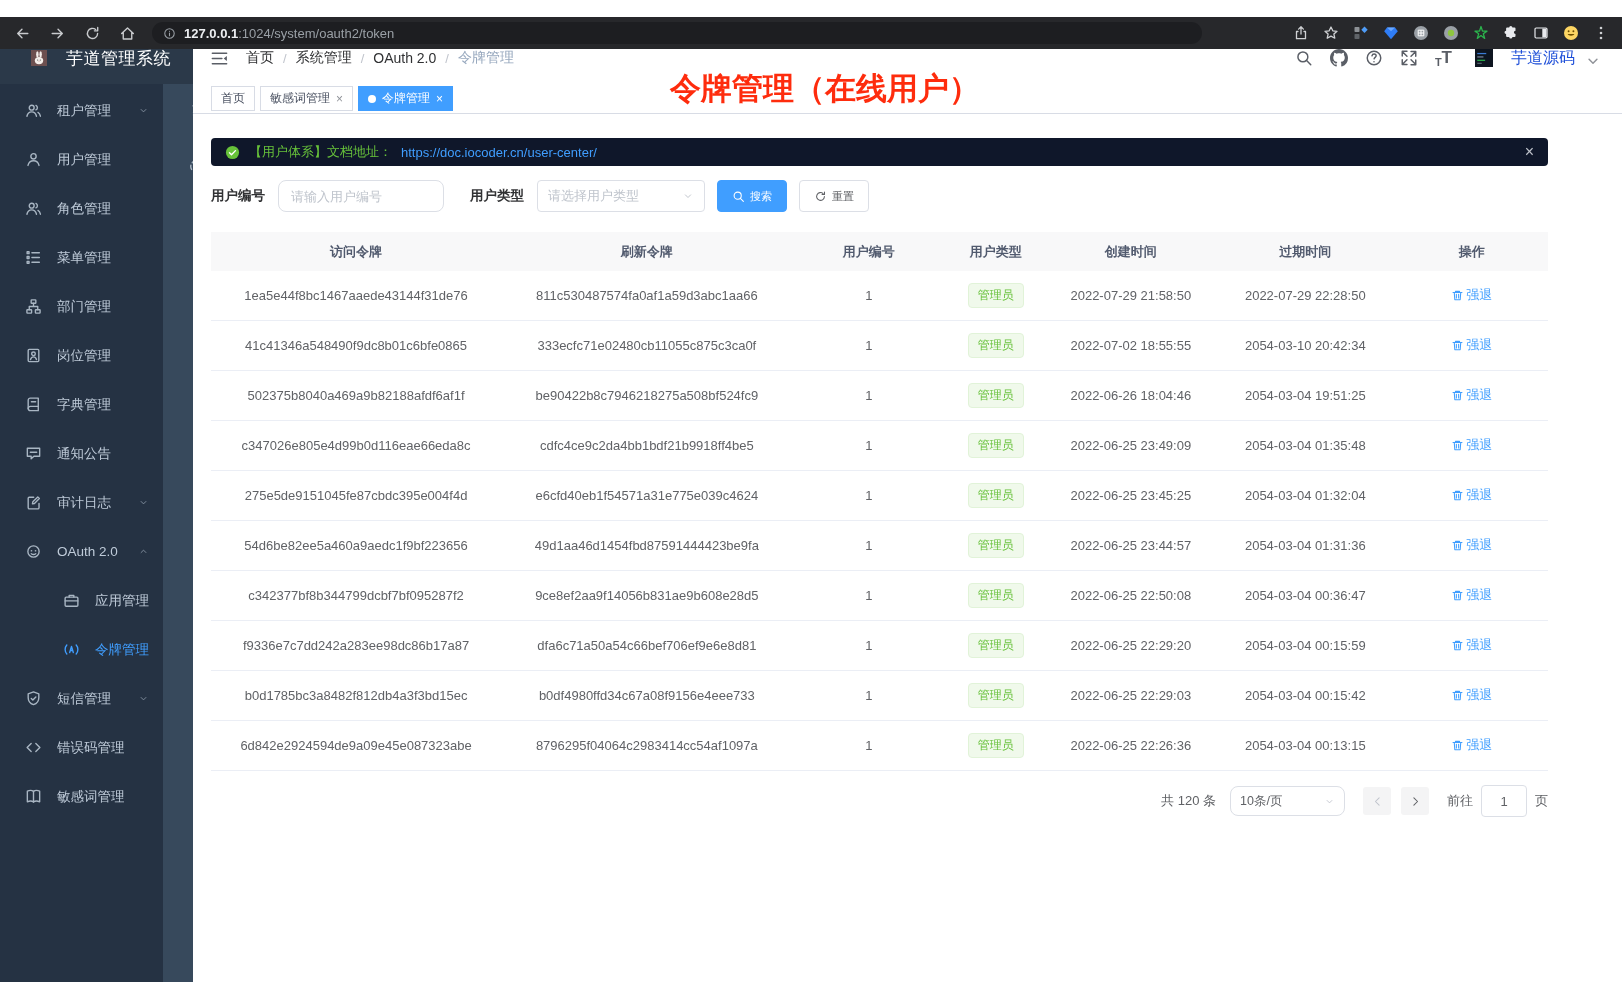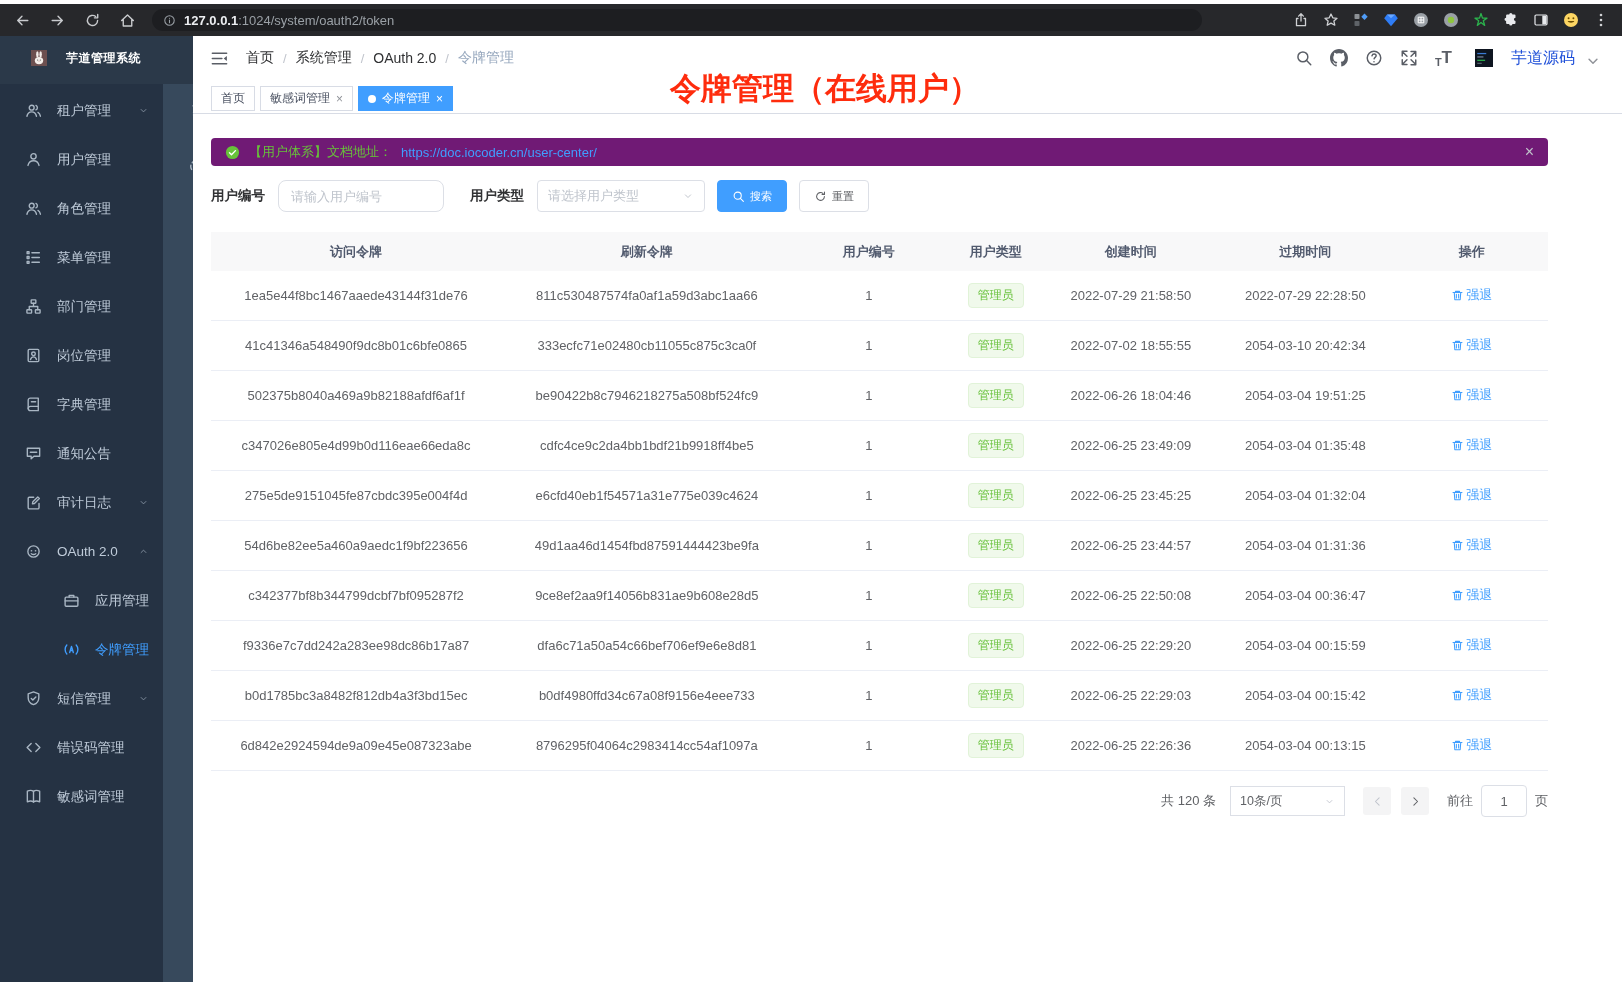--- a/index.html
+++ b/index.html
@@ -2,40 +2,40 @@
 <html><head>
 <meta charset="utf-8">
 <style>
   html,body{margin:0;padding:0}
   body{width:1622px;height:982px;position:relative;overflow:hidden;background:#fff;
        font-family:"Liberation Sans","DejaVu Sans",sans-serif;-webkit-font-smoothing:antialiased}
   .icon{display:inline-flex;align-items:center;justify-content:center;line-height:1}
   .icon svg{display:block}
 
   
-  .browser{position:absolute;top:4px;left:0;right:0;height:32px;background:#27282b;display:flex;align-items:center;z-index:40}
+  .browser{position:absolute;top:17px;left:0;right:0;height:32px;background:#27282b;display:flex;align-items:center;z-index:40}
   .b-nav{display:flex;align-items:center;gap:18px;padding-left:14px;color:#c9cbce}
   .b-nav .icon{font-size:17px}
   .omnibox{width:1028px;height:22px;margin-left:16px;background:#1d1e21;border-radius:12px;display:flex;align-items:center;padding:0 11px;gap:8px}
   .omnibox .icon{color:#9aa0a6;font-size:13px}
   .url{font-size:13px;white-space:nowrap}
   .url .host{color:#eceef1;font-weight:700}
   .url .path{color:#9aa0a6}
   .b-right{margin-left:auto;display:flex;align-items:center;gap:14px;padding-right:13px;color:#cfd1d4}
   .b-right .icon{font-size:16px}
   .ext{position:relative}
 
   
   .shell{position:absolute;top:32px;left:0;right:0;bottom:0;display:flex}
 
   
   .sidebar{width:193px;flex:0 0 193px;background:#253243;display:flex;flex-direction:column;overflow:hidden}
   .logo{height:52px;flex:0 0 52px;background:#2b3949;display:flex;align-items:center;gap:10px;padding-left:22px}
   .logo-img{width:34px;height:34px;border-radius:4px;overflow:hidden;flex:0 0 34px}
-  .logo-title{color:#fff;font-size:12px;font-weight:700;letter-spacing:.5px}
+  .logo-title{color:#fff;font-size:17px;font-weight:400;letter-spacing:.5px}
   .menu{flex:1;display:flex;flex-direction:row}
   .menu-section.sub{background:#253243;padding-top:2px}
   .menu-section.top{background:#37495c;flex:1}
   .menu-item{height:49px;display:flex;align-items:center;padding:0 14px 0 25px;color:#bfcbd9;font-size:13.5px;cursor:pointer}
   .menu-section.top .menu-item{height:55px}
   .menu-item .mi-icon{font-size:17px;width:17px;margin-right:15px;color:#a9b6c3}
   .menu-item .mi-label{white-space:nowrap}
   .menu-item .mi-chevron{margin-left:auto;font-size:11px;color:#8794a3}
   .menu-item.indent{padding-left:63px}
   .menu-item.active{color:#409eff}
@@ -60,21 +60,21 @@
   
   .tabbar{height:30px;flex:0 0 30px;display:flex;align-items:flex-start;gap:5px;padding:2px 0 0 18px;border-bottom:1px solid #d8dce5;box-sizing:border-box}
   .tab{height:25px;box-sizing:border-box;display:inline-flex;align-items:center;gap:6px;padding:0 9px;border:1px solid #d8dce5;background:#fff;font-size:12px;color:#495060;cursor:pointer}
   .tab .tab-x{font-size:12px;color:#909399}
   .tab.active{background:#409eff;border-color:#409eff;color:#fff}
   .tab.active .dot{width:8px;height:8px;border-radius:50%;background:#fff}
   .tab.active .tab-x{color:#fff}
 
   
   .content{flex:1;padding:24px 74px 0 18px;overflow:hidden}
-  .alert{height:28px;background:#701a75;border-radius:4px;display:flex;align-items:center;gap:9px;padding:0 14px;font-size:13px;color:#67c23a}
+  .alert{height:28px;background:#0f172a;border-radius:4px;display:flex;align-items:center;gap:9px;padding:0 14px;font-size:13px;color:#67c23a}
   .alert .icon{font-size:15px}
   .alert-link{color:#409eff;cursor:pointer}
   .alert-close{margin-left:auto;color:#c0c4cc;font-size:16px;cursor:pointer}
 
   .filters{display:flex;align-items:center;margin-top:14px}
   .f-label{font-size:13.5px;font-weight:700;color:#303133;margin-right:13px;white-space:nowrap}
   .f-label.second{margin-left:26px}
   .f-input{width:140px;height:30px;border:1px solid #dcdfe6;border-radius:8px;padding:0 12px;font-size:13px;color:#606266;outline:none}
   .f-input::placeholder{color:#bfc4cc}
   .f-select{width:146px;height:30px;border:1px solid #dcdfe6;border-radius:4px;display:flex;align-items:center;justify-content:space-between;padding:0 10px;cursor:pointer}
@@ -87,21 +87,21 @@
 
   table.grid{width:100%;border-collapse:collapse;margin-top:20px;table-layout:fixed}
   .grid th{height:37px;background:#f8f8f9;font-size:13px;font-weight:700;color:#515a6e;text-align:center}
   .grid td{height:47px;border-bottom:1px solid #ebeef5;font-size:13px;color:#606266;text-align:center;white-space:nowrap;overflow:hidden}
   .badge{display:inline-block;background:#f0f9eb;border:1px solid #e1f3d8;color:#67c23a;font-size:12px;padding:3px 9px;border-radius:4px}
   .force-logout{color:#409eff;display:inline-flex;align-items:center;gap:2px;cursor:pointer}
   .force-logout .icon{font-size:13px}
 
   .pagination{display:flex;align-items:center;justify-content:flex-end;margin-top:14px;font-size:13px;color:#606266}
   .pg-total{margin-right:14px;font-size:13px}
-  .pg-size{width:95px;height:28px;border:1px solid #dcdfe6;border-radius:0;background:#fff;display:flex;align-items:center;justify-content:space-between;padding:0 9px;margin-right:18px;cursor:pointer}
+  .pg-size{width:95px;height:28px;border:1px solid #dcdfe6;border-radius:8px;background:#fff;display:flex;align-items:center;justify-content:space-between;padding:0 9px;margin-right:18px;cursor:pointer}
   .pg-size .icon{color:#c0c4cc;font-size:11px}
   .pg-size span{font-size:12.5px;color:#606266}
   .page-btn{min-width:28px;height:28px;border:none;background:#f4f4f5;border-radius:3px;margin-right:10px;font-size:13px;font-weight:700;color:#606266;cursor:pointer;font-family:inherit;padding:0 6px}
   .page-btn.active{background:#409eff;color:#fff}
   .page-btn.nav{color:#606266;display:inline-flex;align-items:center;justify-content:center}
   .page-btn.nav.disabled{color:#c0c4cc}
   .pg-goto{display:flex;align-items:center;gap:8px;margin-left:8px}
   .goto-input{width:40px;height:28px;border:1px solid #dcdfe6;border-radius:4px;text-align:center;font-size:13px;color:#606266;outline:none}
 
   

